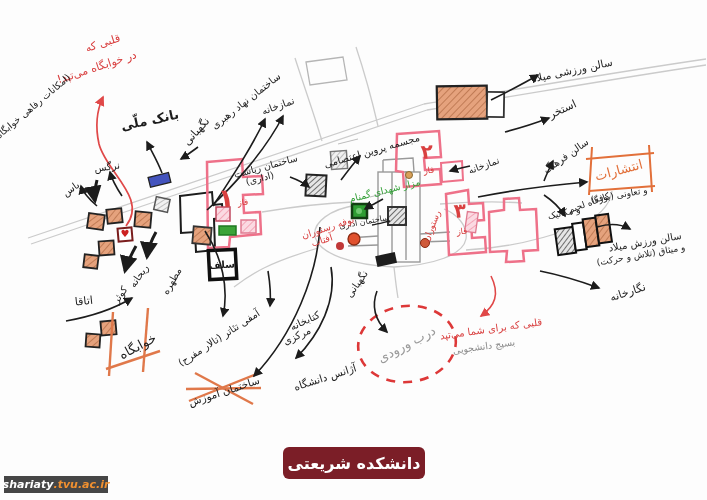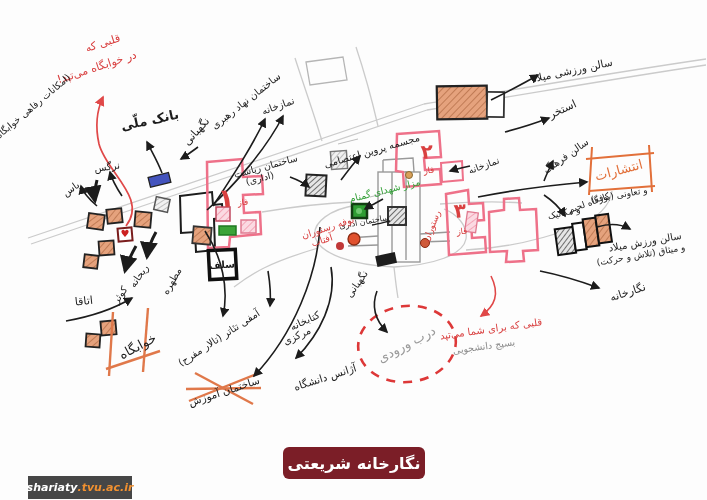--- a/index.html
+++ b/index.html
@@ -9,23 +9,23 @@
   .lbl{position:absolute;white-space:nowrap;direction:rtl;color:#1c1c1c;
        transform-origin:center;line-height:1.15;text-align:center;
        font-family:"DejaVu Sans",sans-serif;}
   .red{color:#d94040;}
   .green{color:#2f9e33;}
   .orange{color:#e2703a;}
   .pencil{color:#9a9a9a;}
   .banner{position:absolute;left:283px;top:447px;width:142px;height:32px;
           background:#7b1e27;border-radius:6px;display:flex;align-items:center;justify-content:center;
           color:#ffffff;font-size:16px;font-weight:bold;direction:rtl;}
-  .urlbar{position:absolute;left:4px;top:476px;width:104px;height:23px;background:#464646;
+  .urlbar{position:absolute;left:4px;top:476px;width:104px;height:17px;background:#464646;
           display:flex;align-items:center;justify-content:center;
-          color:#ffffff;font-size:11px;font-weight:bold;font-style:italic;letter-spacing:0;margin-left:24px;}
+          color:#ffffff;font-size:11px;font-weight:bold;font-style:italic;letter-spacing:0;}
   .urlbar .org{color:#f09030;}
 </style>
 </head>
 <body>
 
 <div id="canvas">
 
 <svg id="sketch" width="707" height="500" viewBox="0 0 707 500">
   <defs>
     <pattern id="tanHatch" width="5" height="5" patternUnits="userSpaceOnUse" patternTransform="rotate(45)">
@@ -230,19 +230,19 @@
 <div class="lbl orange" style="left:619px;top:171px;font-size:13px;transform:translate(-50%,-50%) rotate(-15deg);">انتشارات</div>
 <div class="lbl" style="left:619px;top:195px;font-size:9px;transform:translate(-50%,-50%) rotate(-10deg);">و تعاونی (بوفه)</div>
 <div class="lbl" style="left:589px;top:203px;font-size:9px;transform:translate(-50%,-50%) rotate(-20deg);">کارگاه لحیم</div>
 <div class="lbl" style="left:564px;top:213px;font-size:9px;transform:translate(-50%,-50%) rotate(-12deg);">و مکانیک</div>
 <div class="lbl" style="left:645px;top:242px;font-size:10px;transform:translate(-50%,-50%) rotate(-10deg);">سالن ورزش میلاد</div>
 <div class="lbl" style="left:641px;top:255px;font-size:9px;transform:translate(-50%,-50%) rotate(-10deg);">و میثاق (تلاش و حرکت)</div>
 <div class="lbl" style="left:628px;top:293px;font-size:11px;transform:translate(-50%,-50%) rotate(-18deg);">نگارخانه</div>
 
 <div class="lbl" style="left:125px;top:234px;font-size:10px;color:#cc2222;transform:translate(-50%,-50%);">♥</div>
 
-<div class="banner">نگارخانه شریعتی</div>
+<div class="banner">دانشکده شریعتی</div>
 <div class="urlbar">
   <span>shariaty</span>
       <span class="org">.tvu.ac.ir</span>
 </div>
 
 </div>
 
 </body></html>

